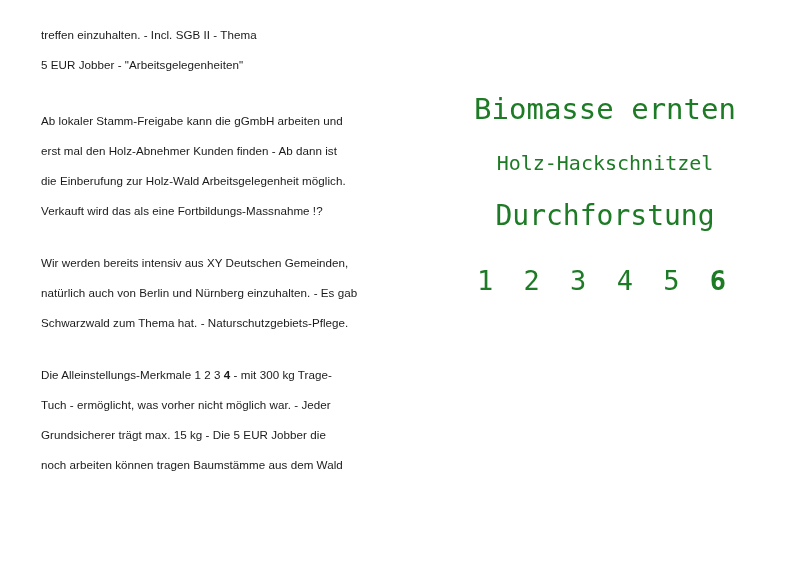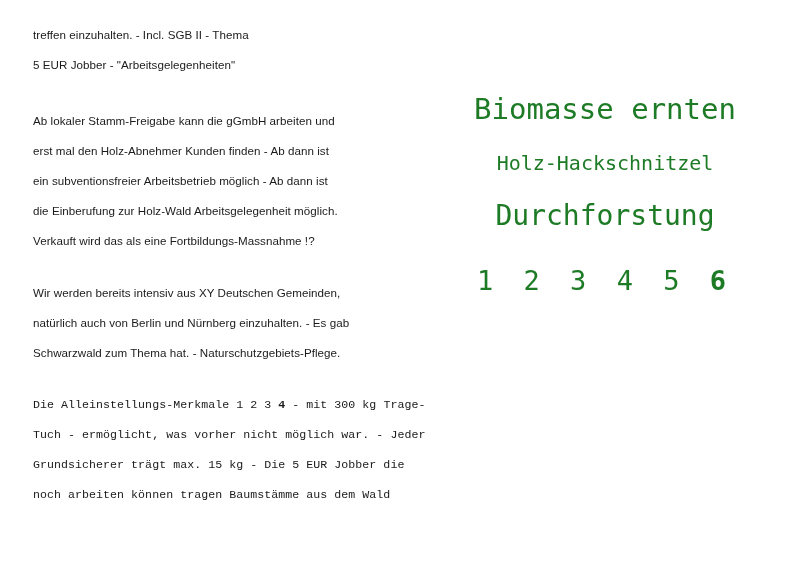--- a/index.html
+++ b/index.html
@@ -20,25 +20,24 @@
     background: #ffffff;
   }
   
   .left-col {
     position: absolute;
     left: 33px;
     top: 20px;
     width: 380px;
   }
   .para {
-    margin: 0 0 22px 0;
+    margin: 0 0 22px 8px;
   }
   .para:last-child {
     margin-bottom: 0;
-    font-family: Liberation Mono, monospace;
   }
   .line {
     font-size: 11.6px;
     line-height: 30px;
     color: #1a1a1a;
     white-space: pre;
     letter-spacing: 0.05px;
   }
   .line b {
     font-weight: bold;
@@ -84,21 +83,20 @@
   <div class="left-col">
 
     <div class="para spacer-first">
       <div class="line">treffen einzuhalten. - Incl. SGB II - Thema</div>
       <div class="line">5 EUR Jobber - "Arbeitsgelegenheiten"</div>
     </div>
 
     <div class="para">
       <div class="line">Ab lokaler Stamm-Freigabe kann die gGmbH arbeiten und</div>
       <div class="line">erst mal den Holz-Abnehmer Kunden finden - Ab dann ist</div>
-      <div class="line">ein subventionsfreier Arbeitsbetrieb möglich - Ab dann ist</div>
       <div class="line">die Einberufung zur Holz-Wald Arbeitsgelegenheit möglich.</div>
       <div class="line">Verkauft wird das als eine Fortbildungs-Massnahme !?</div>
     </div>
 
     <div class="para">
       <div class="line">Wir werden bereits intensiv aus XY Deutschen Gemeinden,</div>
       <div class="line">natürlich auch von Berlin und Nürnberg einzuhalten. - Es gab</div>
       <div class="line">Schwarzwald zum Thema hat. - Naturschutzgebiets-Pflege.</div>
     </div>
 

